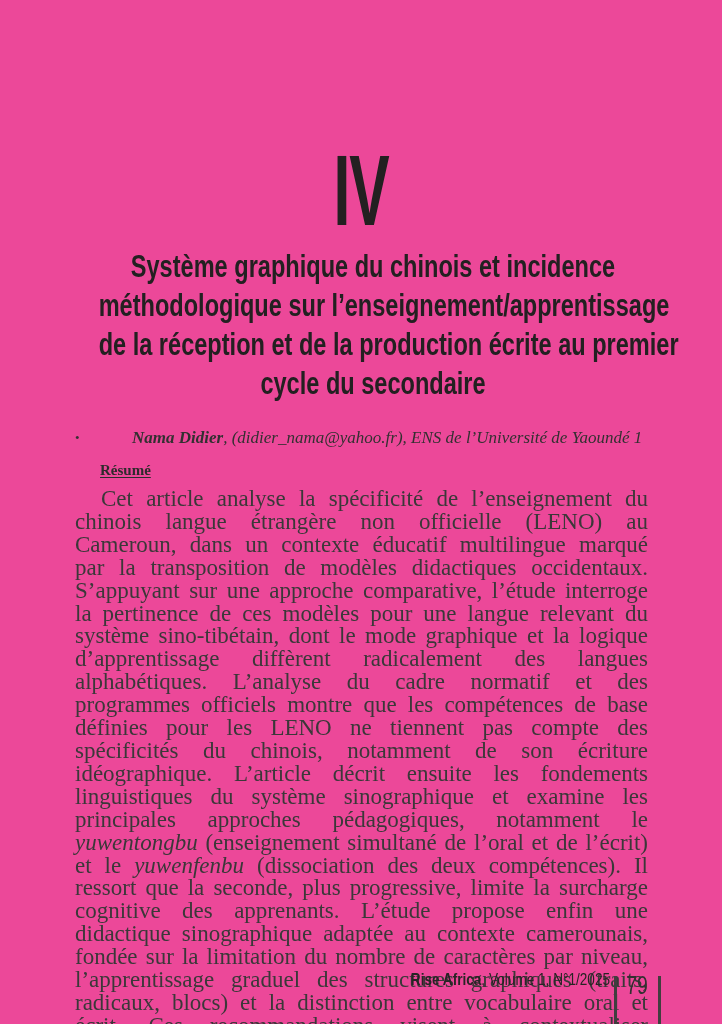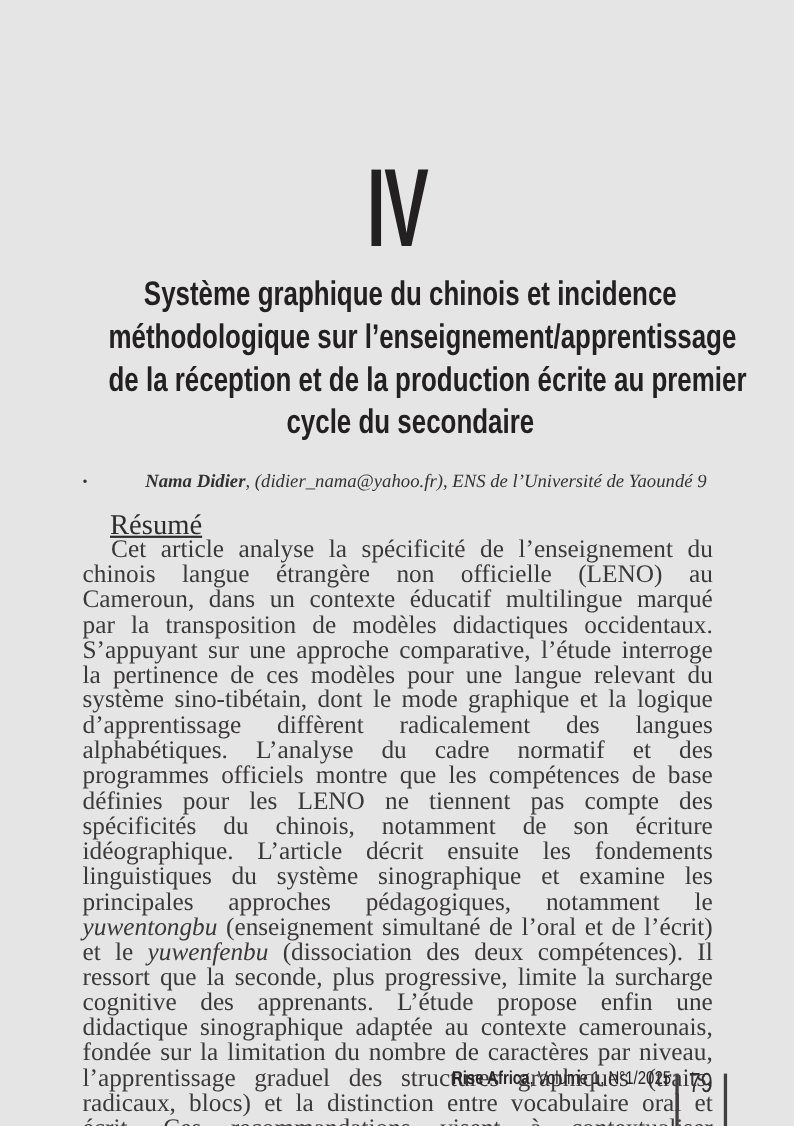--- a/index.html
+++ b/index.html
@@ -2,21 +2,21 @@
 <html lang="fr"><head>
 <meta charset="utf-8">
 <style>
   * { margin: 0; padding: 0; box-sizing: border-box; }
   html, body { background: #ffffff; }
   .page {
     position: relative;
     width: 722px;
     height: 1024px;
     margin: 0 auto;
-    background: #e5e5e5;
+    background: #ec4899;
     overflow: hidden;
     font-family: "Liberation Serif", serif;
     color: #3b3839;
   }
   
   .chapter-num {
     position: absolute;
     top: 146px;
     left: 0;
     width: 100%;
@@ -64,22 +64,22 @@
     font-size: 13px;
     vertical-align: 1px;
   }
   .author-text { font-style: italic; }
   .author-text .seg-bold { font-weight: bold; margin-left: 32px; }
   
   .abstract-heading {
     position: absolute;
     top: 462px;
     left: 100px;
-    font-weight: normal;
-    font-size: 26px;
+    font-weight: bold;
+    font-size: 15px;
     text-decoration: underline;
     text-underline-offset: 2px;
     color: #2d2b2c;
   }
   .abstract-body {
     position: absolute;
     top: 488px;
     left: 75px;
     width: 573px;
     font-size: 23px;
@@ -136,21 +136,21 @@
   <div class="chapter-num">IV</div>
 
   <h1 class="title">
     <span class="title-line">Système graphique du chinois et incidence</span>
     <span class="title-line">méthodologique sur l’enseignement/apprentissage</span>
     <span class="title-line">de la réception et de la production écrite au premier</span>
     <span class="title-line">cycle du secondaire</span>
   </h1>
 
   <div class="author-line">
-    <span class="author-bullet">•</span><span class="author-text"><span class="seg-italic seg-bold">Nama Didier</span><span class="seg-italic">, (didier_nama@yahoo.fr), ENS de l’Université de Yaoundé 9</span></span>
+    <span class="author-bullet">•</span><span class="author-text"><span class="seg-italic seg-bold">Nama Didier</span><span class="seg-italic">, (didier_nama@yahoo.fr), ENS de l’Université de Yaoundé 1</span></span>
   </div>
 
   <h2 class="abstract-heading">Résumé</h2>
 
   <p class="abstract-body"><span>Cet article analyse la spécificité de l’enseignement du chinois langue étrangère non officielle (LENO) au Cameroun, dans un contexte éducatif multilingue marqué par la transposition de modèles didactiques occidentaux. S’appuyant sur une approche comparative, l’étude interroge la pertinence de ces modèles pour une langue relevant du système sino-tibétain, dont le mode graphique et la logique d’apprentissage diffèrent radicalement des langues alphabétiques. L’analyse du cadre normatif et des programmes officiels montre que les compétences de base définies pour les LENO ne tiennent pas compte des spécificités du chinois, notamment de son écriture idéographique. L’article décrit ensuite les fondements linguistiques du système sinographique et examine les principales approches pédagogiques, notamment le </span><span class="seg-italic">yuwentongbu</span><span> (enseignement simultané de l’oral et de l’écrit) et le </span><span class="seg-italic">yuwenfenbu</span><span> (dissociation des deux compétences). Il ressort que la seconde, plus progressive, limite la surcharge cognitive des apprenants. L’étude propose enfin une didactique sinographique adaptée au contexte camerounais, fondée sur la limitation du nombre de caractères par niveau, l’apprentissage graduel des structures graphiques (traits, radicaux, blocs) et la distinction entre vocabulaire oral et écrit. Ces recommandations visent à contextualiser l’enseignement du chinois LENO, à alléger la charge cognitive des apprenants et à renforcer la cohérence entre objectifs pédagogiques et nature linguistique du chinois.</span></p>
 
   <div class="footer-citation">
     <span class="journal-name">Rise Africa</span><span>, Volume 1, N°1/2025</span>
   </div>
 

